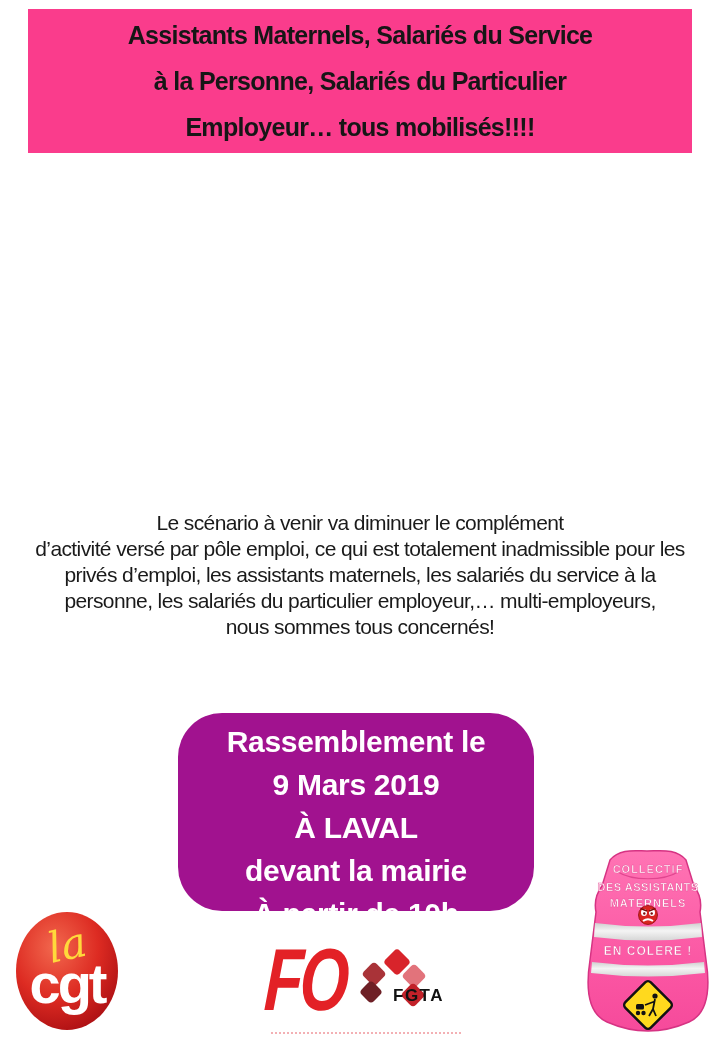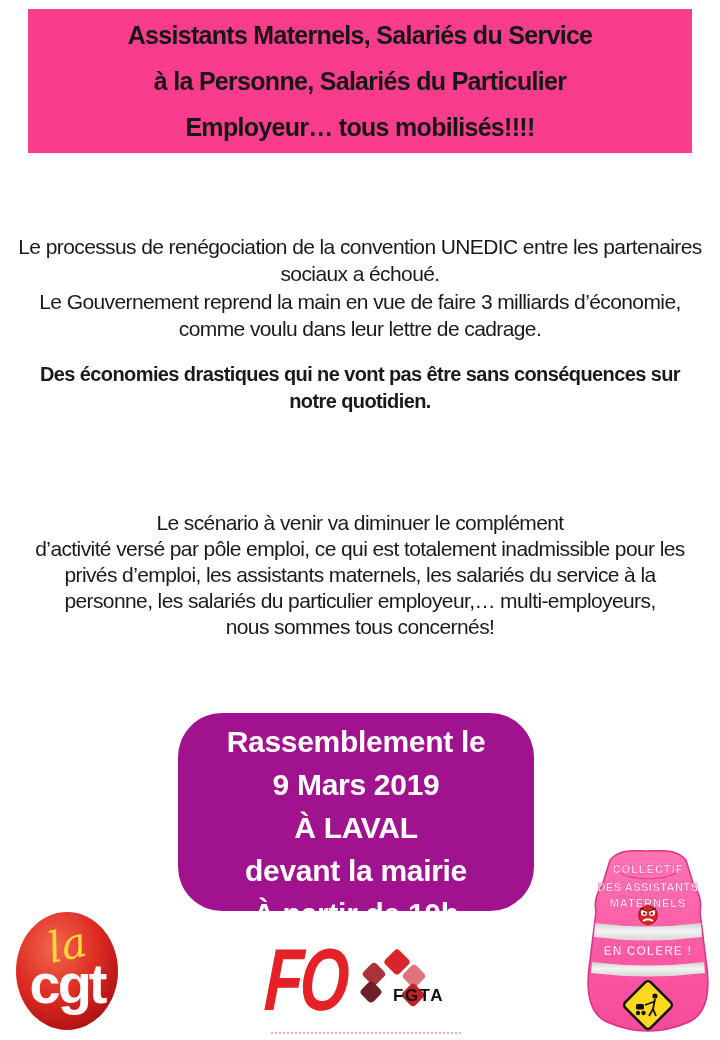--- a/index.html
+++ b/index.html
@@ -96,28 +96,22 @@
 
 <div class="poster">
 
   <div class="header-box">
     <div class="lines">Assistants Maternels, Salariés du Service
 à la Personne, Salariés du Particulier
 Employeur… tous mobilisés!!!!</div>
   </div>
 
 
-  <div class="para p1 lines">Le processus de renégociation de la convention UNEDIC entre les partenaires
-sociaux a échoué.</div>
-
-  <div class="para p2 lines">Le Gouvernement reprend la main en vue de faire 3 milliards d’économie,
-comme voulu dans leur lettre de cadrage.</div>
-
-  <div class="para p-bold lines">Des économies drastiques qui ne vont pas être sans conséquences sur
-notre quotidien.</div>
+
+
 
 
   <div class="para p4 lines">Le scénario à venir va diminuer le complément
 d’activité versé par pôle emploi, ce qui est totalement inadmissible pour les
 privés d’emploi, les assistants maternels, les salariés du service à la
 personne, les salariés du particulier employeur,… multi-employeurs,
 nous sommes tous concernés!</div>
 
 
   <div class="event-box">

